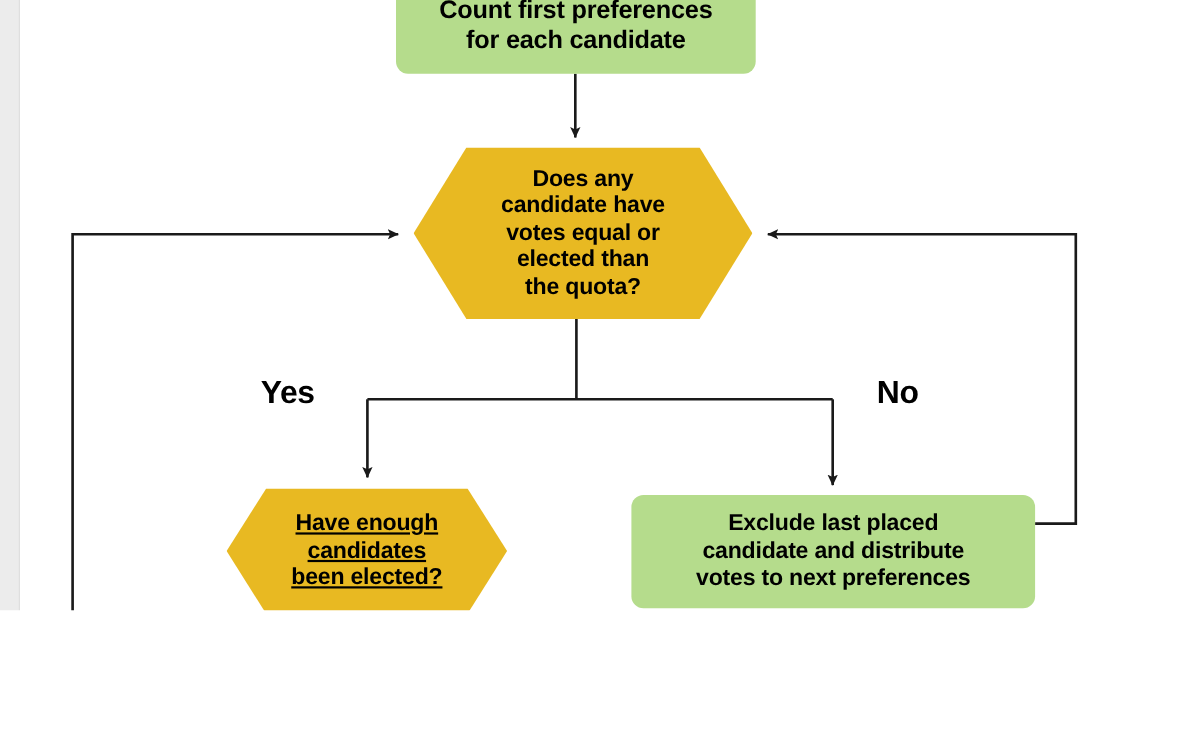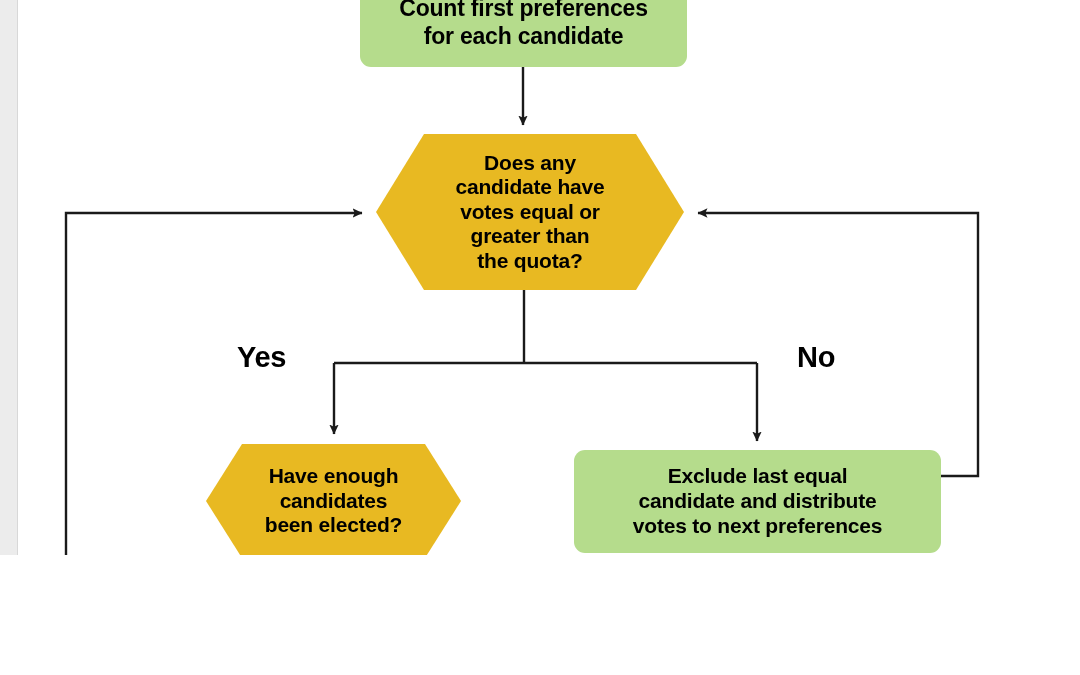--- a/index.html
+++ b/index.html
@@ -141,35 +141,35 @@
 for each candidate</span>
   </div>
 
   <div class="hex-wrap" style="left:376px; top:134px; width:308px; height:156px;">
     <svg width="308" height="156" viewBox="0 0 308 156" xmlns="http://www.w3.org/2000/svg">
       <polygon points="48,0 260,0 308,78 260,156 48,156 0,78" fill="#e8b922"></polygon>
     </svg>
     <div class="hex-label" style="font-size:21px;">Does any
 candidate have
 votes equal or
-greater than
+elected than
 the quota?</div>
   </div>
 
   <div class="hex-wrap" style="left:206px; top:444px; width:255px; height:114px;">
     <svg width="255" height="114" viewBox="0 0 255 114" xmlns="http://www.w3.org/2000/svg">
       <polygon points="36,0 219,0 255,57 219,114 36,114 0,57" fill="#e8b922"></polygon>
     </svg>
-    <div class="hex-label" style="font-size:21px;">Have enough
+    <div class="hex-label" style="font-size:21px;text-decoration:underline;">Have enough
 candidates
 been elected?</div>
   </div>
 
   <div class="node node-process" style="left:574px; top:450px; width:367px; height:103px; background:#b5dc8c; font-size:21px;">
-    <span class="node-text">Exclude last equal
+    <span class="node-text">Exclude last placed
 candidate and distribute
 votes to next preferences</span>
   </div>
 
   <div class="edge-label" style="left:237px; top:341px; font-size:29px;">Yes</div>
 
   <div class="edge-label" style="left:797px; top:341px; font-size:29px;">No</div>
 
   <div class="edge-label" style="left:203px; top:638px; font-size:29px;">No</div>
 

